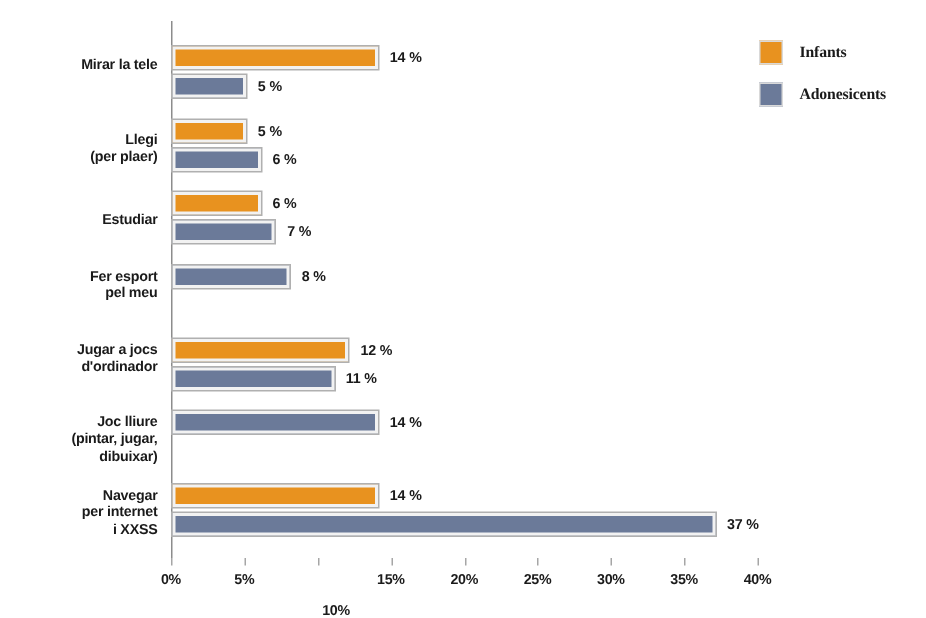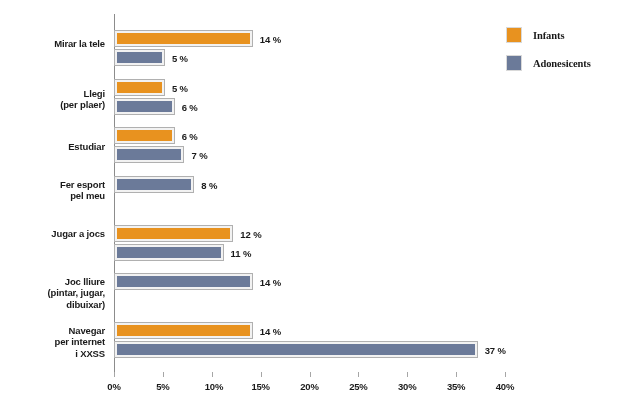--- a/index.html
+++ b/index.html
@@ -179,20 +179,21 @@
       </div>
       <div class="cat-label" style="top: 127.25px;">
         <div>Estudiar</div>
       </div>
       <div class="cat-label" style="top: 164.75px;">
         <div>Fer esport</div>
         <div>pel meu</div>
       </div>
       <div class="cat-label" style="top: 213.75px;">
         <div>Jugar a jocs</div>
+        <div>d'ordinador</div>
       </div>
       <div class="cat-label" style="top: 261.75px;">
         <div>Joc lliure</div>
         <div>(pintar, jugar,</div>
         <div>dibuixar)</div>
       </div>
       <div class="cat-label" style="top: 310.75px;">
         <div>Navegar</div>
         <div>per internet</div>
         <div>i XXSS</div>
@@ -266,21 +267,21 @@
         </div>
       </div>
   </div>
 
   <div id="xaxis">
       <div class="xtick" style="left: 0px;"></div>
       <div class="xtick-label" style="left: 0px;">0%</div>
       <div class="xtick" style="left: 48.875px;"></div>
       <div class="xtick-label" style="left: 48.875px;">5%</div>
       <div class="xtick" style="left: 97.75px;"></div>
-      <div class="xtick-label" style="left: 100px;">10%</div>
+      <div class="xtick-label" style="left: 110px; margin-top: 21px;">10%</div>
       <div class="xtick" style="left: 146.625px;"></div>
       <div class="xtick-label" style="left: 146.625px;">15%</div>
       <div class="xtick" style="left: 195.5px;"></div>
       <div class="xtick-label" style="left: 195.5px;">20%</div>
       <div class="xtick" style="left: 244.375px;"></div>
       <div class="xtick-label" style="left: 244.375px;">25%</div>
       <div class="xtick" style="left: 293.25px;"></div>
       <div class="xtick-label" style="left: 293.25px;">30%</div>
       <div class="xtick" style="left: 342.125px;"></div>
       <div class="xtick-label" style="left: 342.125px;">35%</div>

